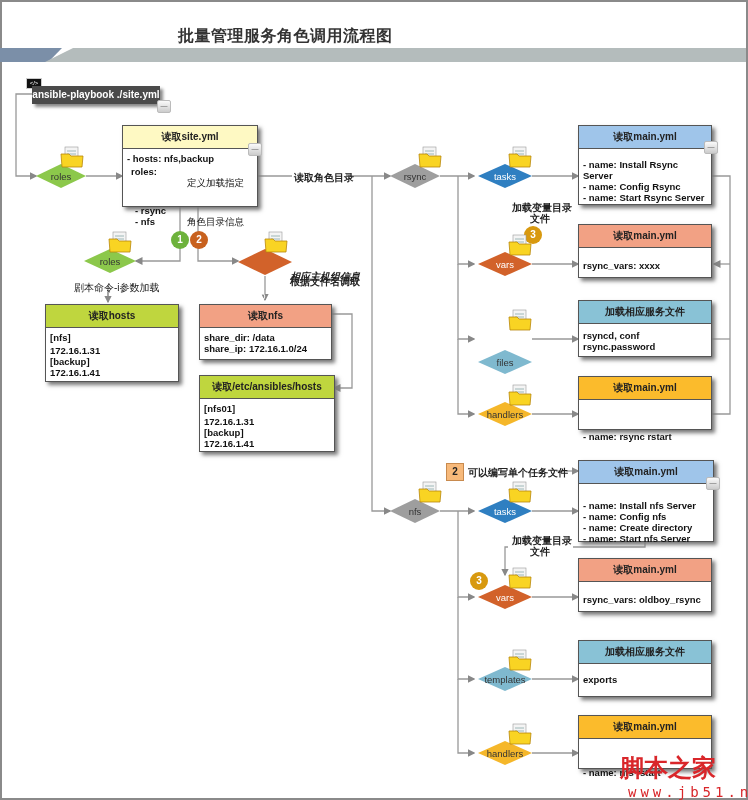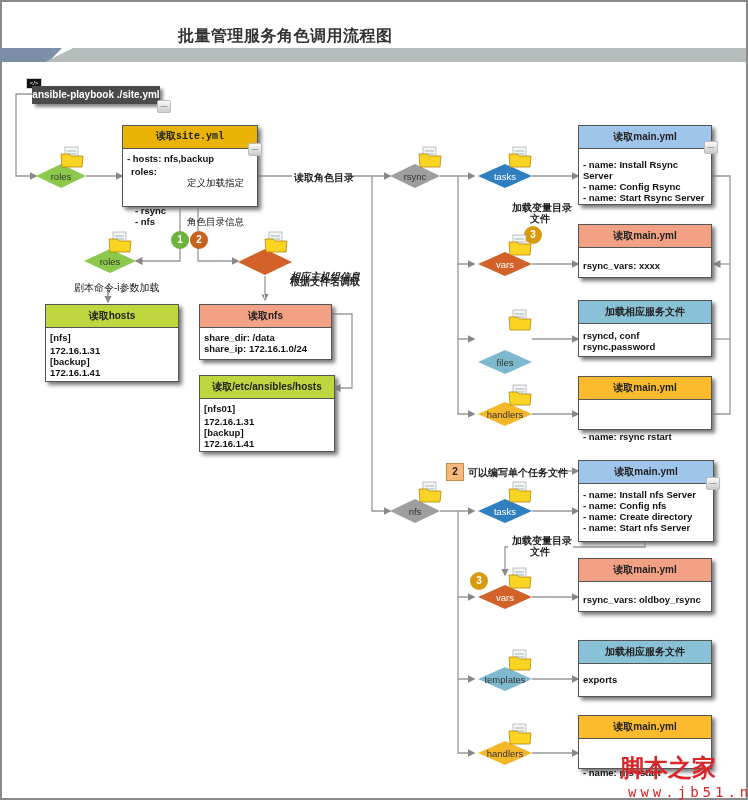--- a/index.html
+++ b/index.html
@@ -94,21 +94,21 @@
 <div class="mini-btn" style="left:157px;top:100px;">—</div>
 
 <div class="diamond" style="left:36px;top:164px;width:50px;height:24px;">
   <svg width="50" height="24">
       <polygon points="0,12 25,0 50,12 25,24" fill="#8cc84b"></polygon>
     </svg>
   <div class="lbl">roles</div>
 </div>
 
 <div class="box" style="left:122px;top:125px;width:134px;height:80px;">
-  <div class="hd" style="background:#eab308;height:22px;line-height:22px;font-family:Liberation Mono, monospace;">读取site.yml</div>
+  <div class="hd" style="background:#fef9c3;height:22px;line-height:22px;">读取site.yml</div>
   <div class="bd">
     <div>- hosts: nfs,backup</div>
     <div style="padding-left:4px;margin-top:2px;">roles:</div>
     <div style="display:flex;padding-left:8px;">
       <span style="width:52px;margin-top:28px;">- rsync</span>
       <span style="font-weight:normal;">定义加载指定</span>
     </div>
     <div style="display:flex;padding-left:8px;">
       <span style="width:52px;">- nfs</span>
       <span style="font-weight:normal;">角色目录信息</span>
@@ -269,21 +269,21 @@
 <div class="box" style="left:578px;top:376px;width:132px;height:52px;">
   <div class="hd" style="background:#fbbb2c;height:22px;line-height:22px;">读取main.yml</div>
   <div class="bd" style="padding-top:9px;white-space:pre;">
     <div>- name: rsync rstart</div>
     <div>  service: name=rsync xxxx</div>
   </div>
 </div>
 
 <div class="box" style="left:578px;top:460px;width:134px;height:80px;">
   <div class="hd" style="background:#9fc5ea;height:22px;line-height:22px;">读取main.yml</div>
-  <div class="bd" style="padding-top:5px;">
+  <div class="bd" style="padding-top:16px;">
     <div>- name: Install nfs Server</div>
     <div>- name: Config nfs</div>
     <div>- name: Create directory</div>
     <div>- name: Start nfs Server</div>
   </div>
 </div>
 <div class="mini-btn" style="left:706px;top:477px;">—</div>
 
 <div class="box" style="left:578px;top:558px;width:132px;height:52px;">
   <div class="hd" style="background:#f2a184;height:22px;line-height:22px;">读取main.yml</div>

